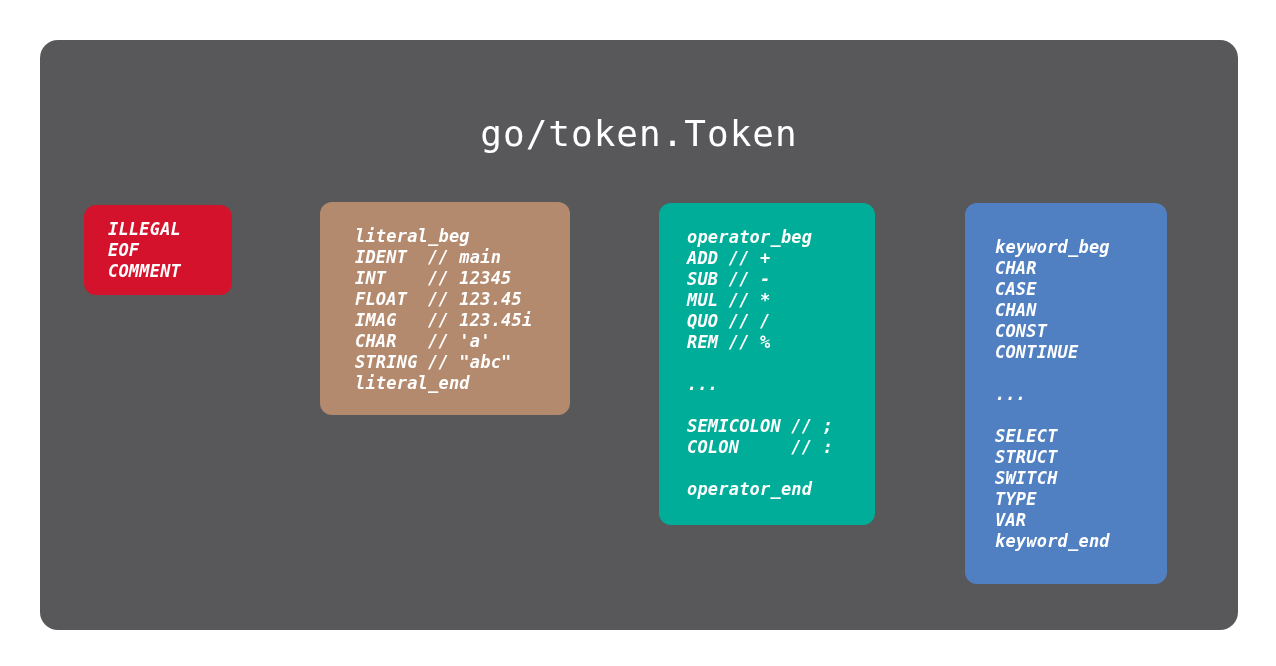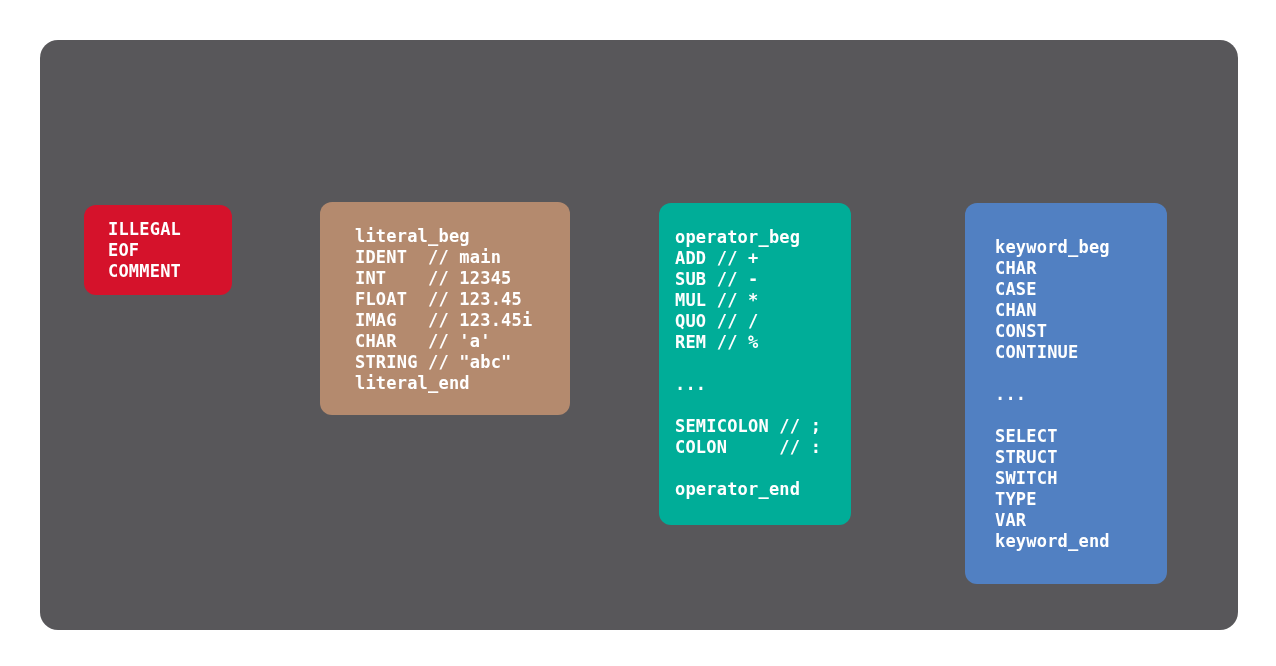--- a/index.html
+++ b/index.html
@@ -41,47 +41,49 @@
     position: absolute;
     border-radius: 12px;
     color: var(--text, #ffffff);
     font-family: "DejaVu Sans Mono", "Liberation Mono", monospace;
     font-size: 17px;
     line-height: 21px;
     font-weight: bold;
     letter-spacing: 0.2px;
     white-space: pre;
     overflow: hidden;
+    font-style: italic;
   }
   .box-special {
     left: 44px;  top: 165px;
     width: 148px; height: 90px;
     padding: 14px 0 0 24px;
   }
   .box-literals {
     left: 280px; top: 162px;
     width: 250px; height: 213px;
     padding: 24px 0 0 35px;
   }
   .box-operators {
     left: 619px; top: 163px;
-    width: 192px; height: 322px;
-    padding: 24px 0 0 16px;
+    width: 216px; height: 322px;
+    padding: 24px 0 0 28px;
   }
   .box-keywords {
     left: 925px; top: 163px;
     width: 202px; height: 381px;
     padding: 34px 0 0 30px;
   }
 </style>
 </head>
 <body>
 
 <div class="slide">
   <div class="panel">
+    <div class="title">go/token.Token</div>
 
     <pre class="token-box box-special" style="background-color: rgb(213, 18, 43);">ILLEGAL
 EOF
 COMMENT</pre>
 
     <pre class="token-box box-literals" style="background-color: rgb(180, 138, 110);">literal_beg
 IDENT  // main
 INT    // 12345
 FLOAT  // 123.45
 IMAG   // 123.45i

